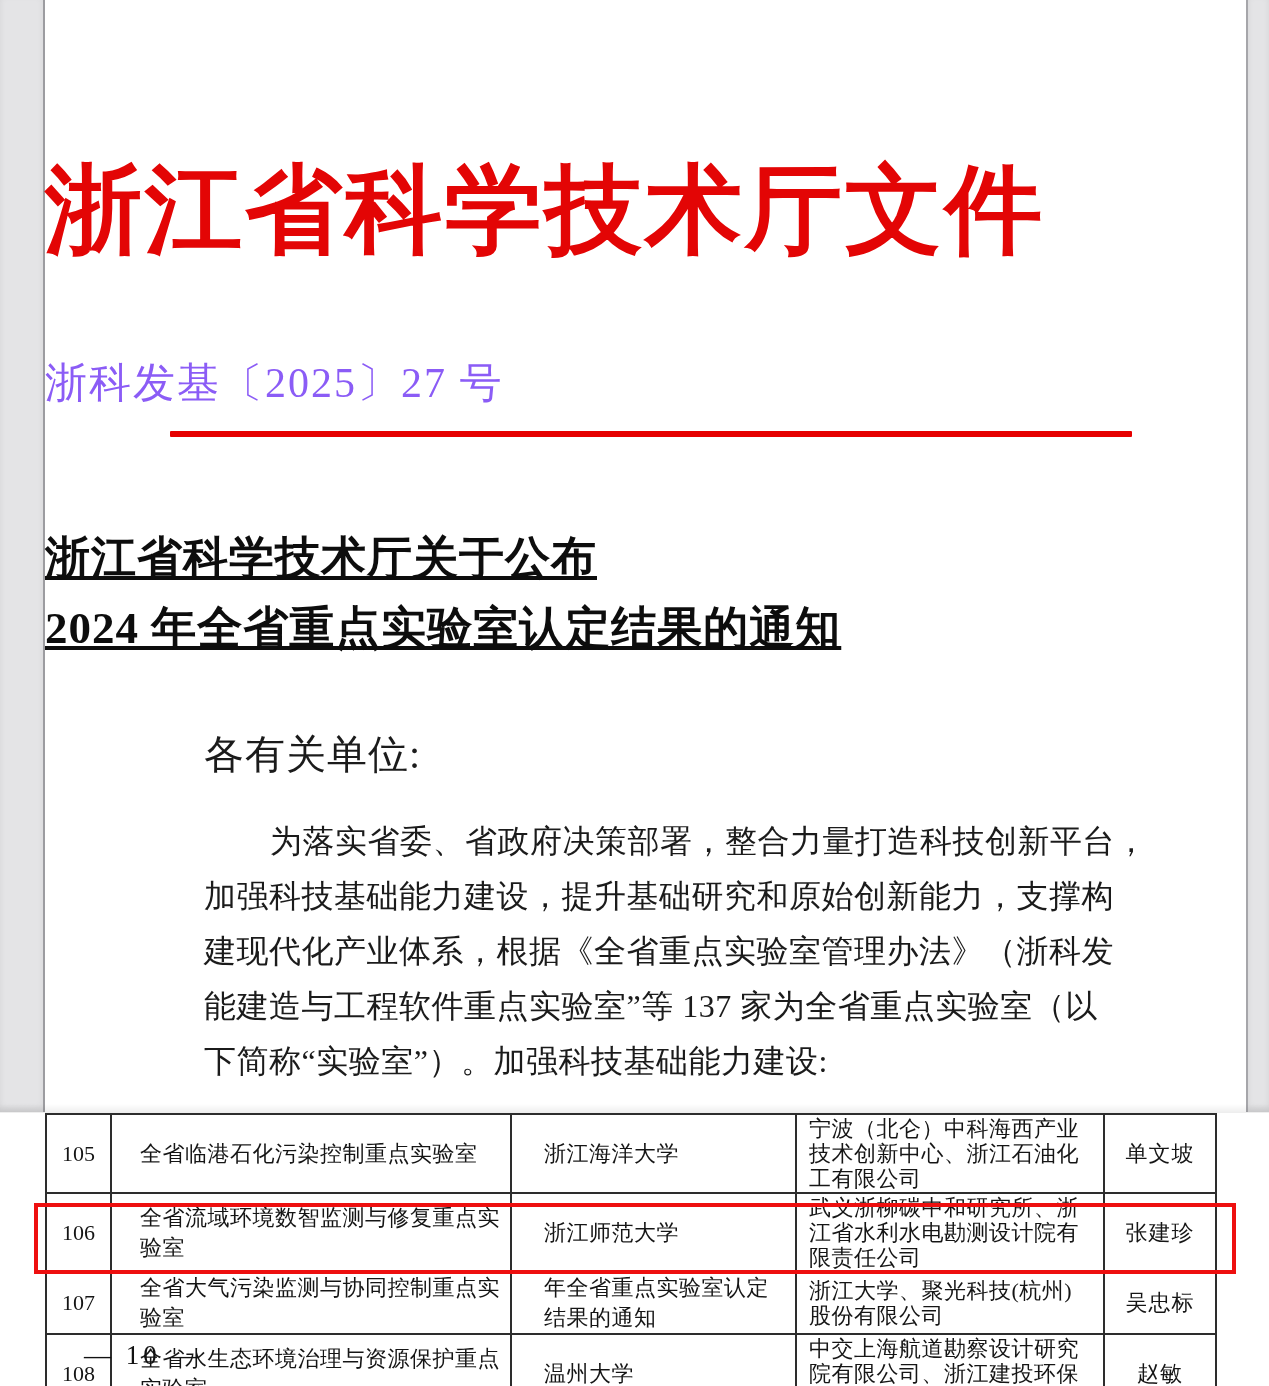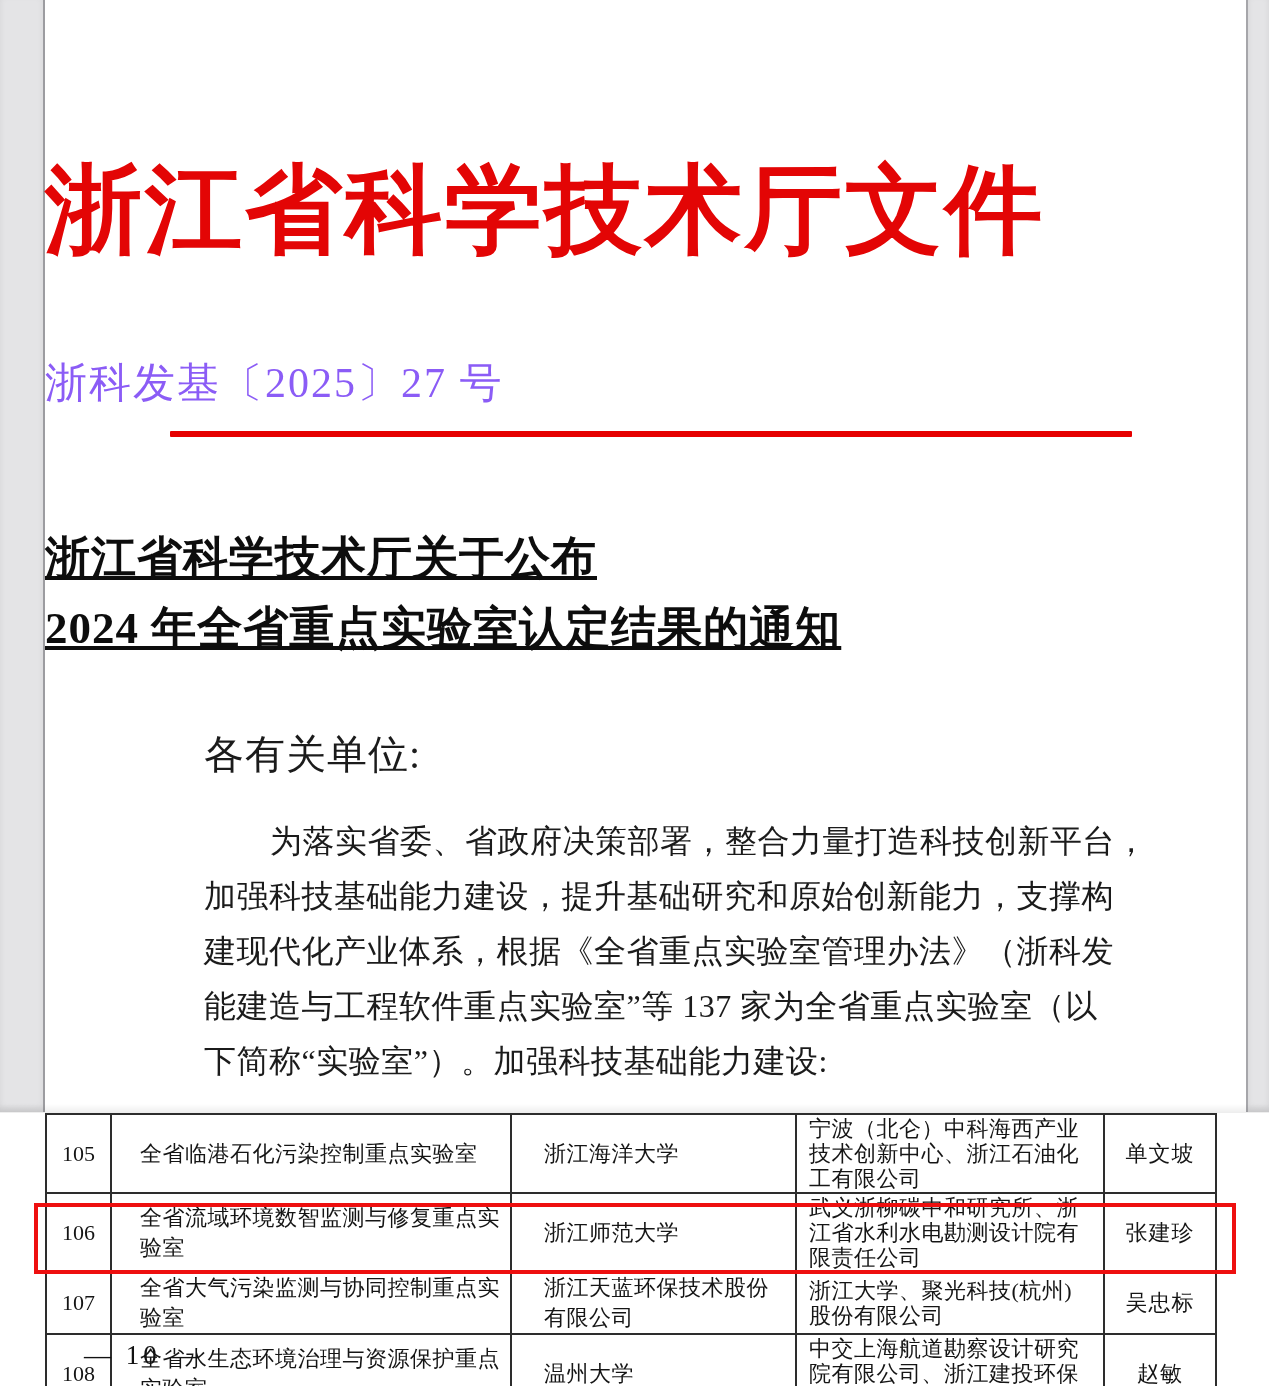--- a/index.html
+++ b/index.html
@@ -141,21 +141,21 @@
         <tr>
     <td class="c-no">106</td>
     <td class="c-lab">全省流域环境数智监测与修复重点实验室</td>
     <td class="c-host">浙江师范大学</td>
     <td class="c-partner">武义浙柳碳中和研究所、浙江省水利水电勘测设计院有限责任公司</td>
     <td class="c-dir">张建珍</td>
   </tr>
         <tr class="hl">
     <td class="c-no">107</td>
     <td class="c-lab">全省大气污染监测与协同控制重点实验室</td>
-    <td class="c-host">浙江天蓝环保技术股份有限公司</td>
+    <td class="c-host">年全省重点实验室认定结果的通知</td>
     <td class="c-partner">浙江大学、聚光科技(杭州)股份有限公司</td>
     <td class="c-dir">吴忠标</td>
   </tr>
         <tr>
     <td class="c-no">108</td>
     <td class="c-lab">全省水生态环境治理与资源保护重点实验室</td>
     <td class="c-host">温州大学</td>
     <td class="c-partner">中交上海航道勘察设计研究院有限公司、浙江建投环保工程有限公司</td>
     <td class="c-dir">赵敏</td>
   </tr>

